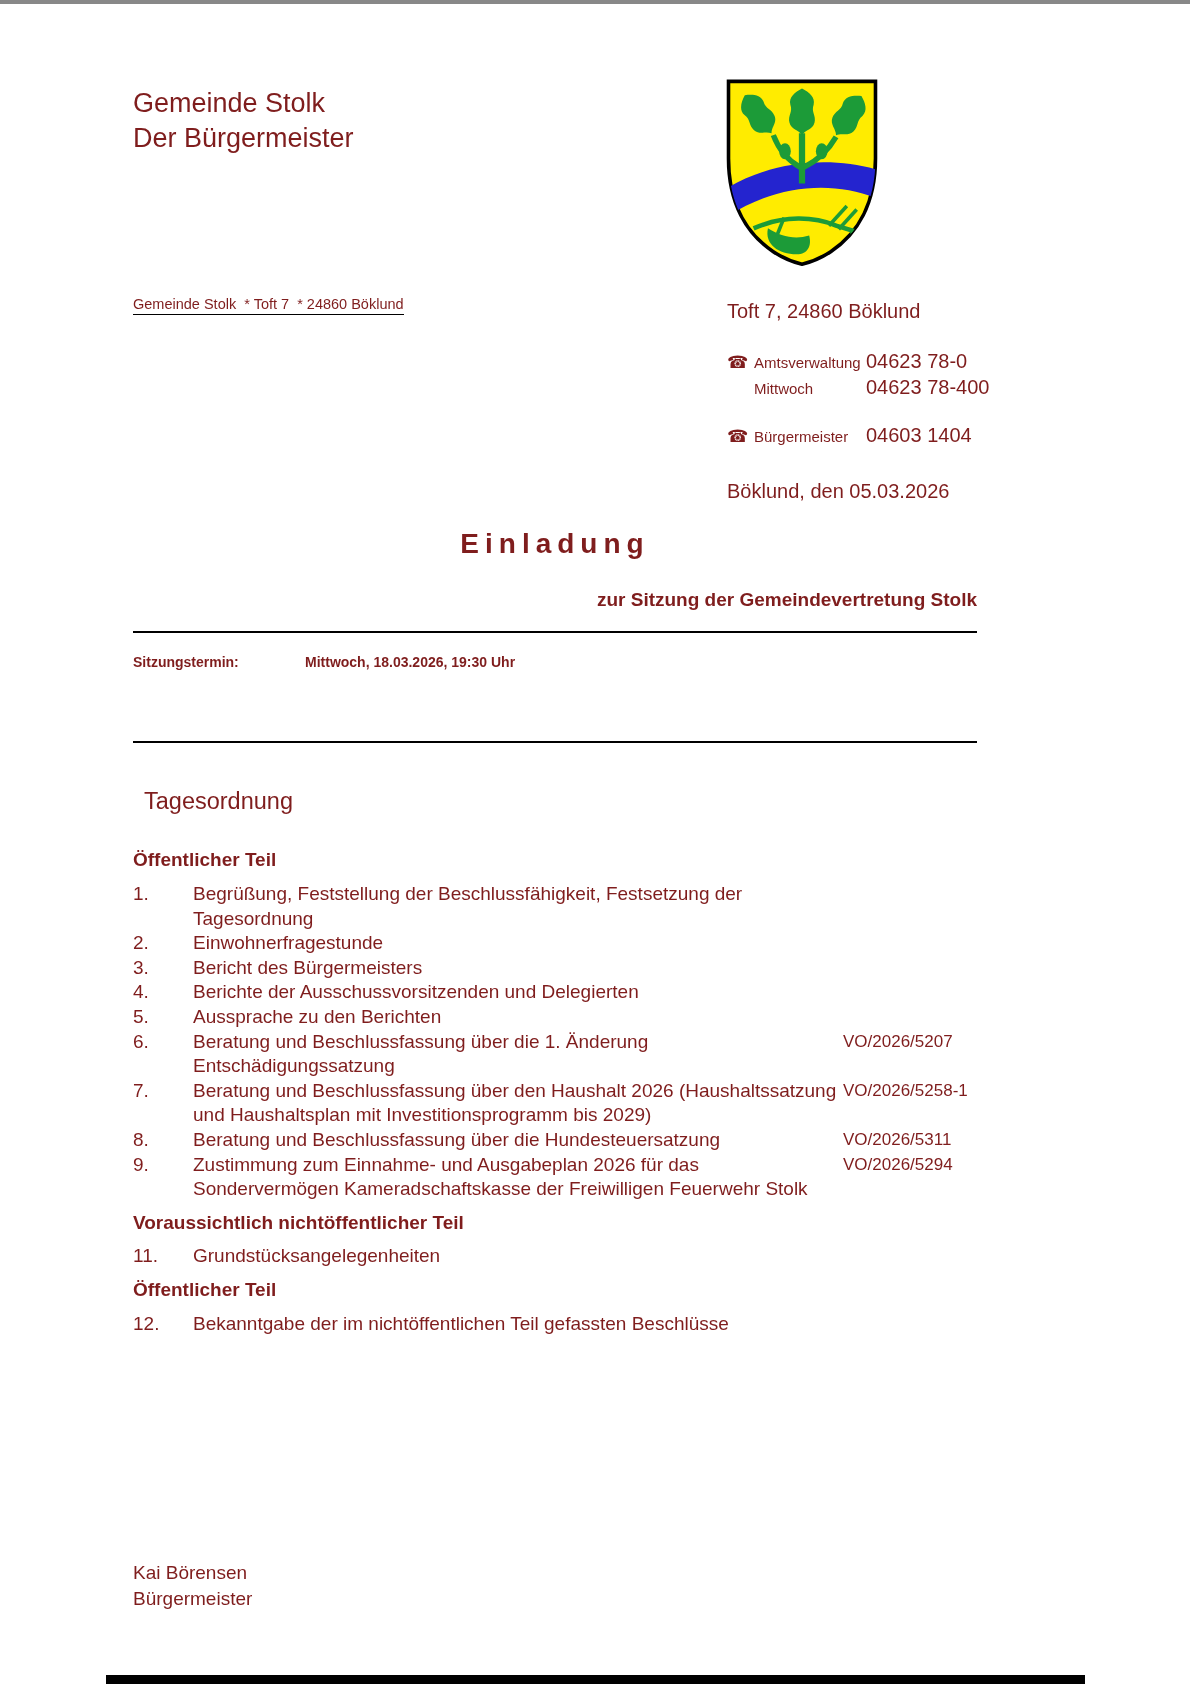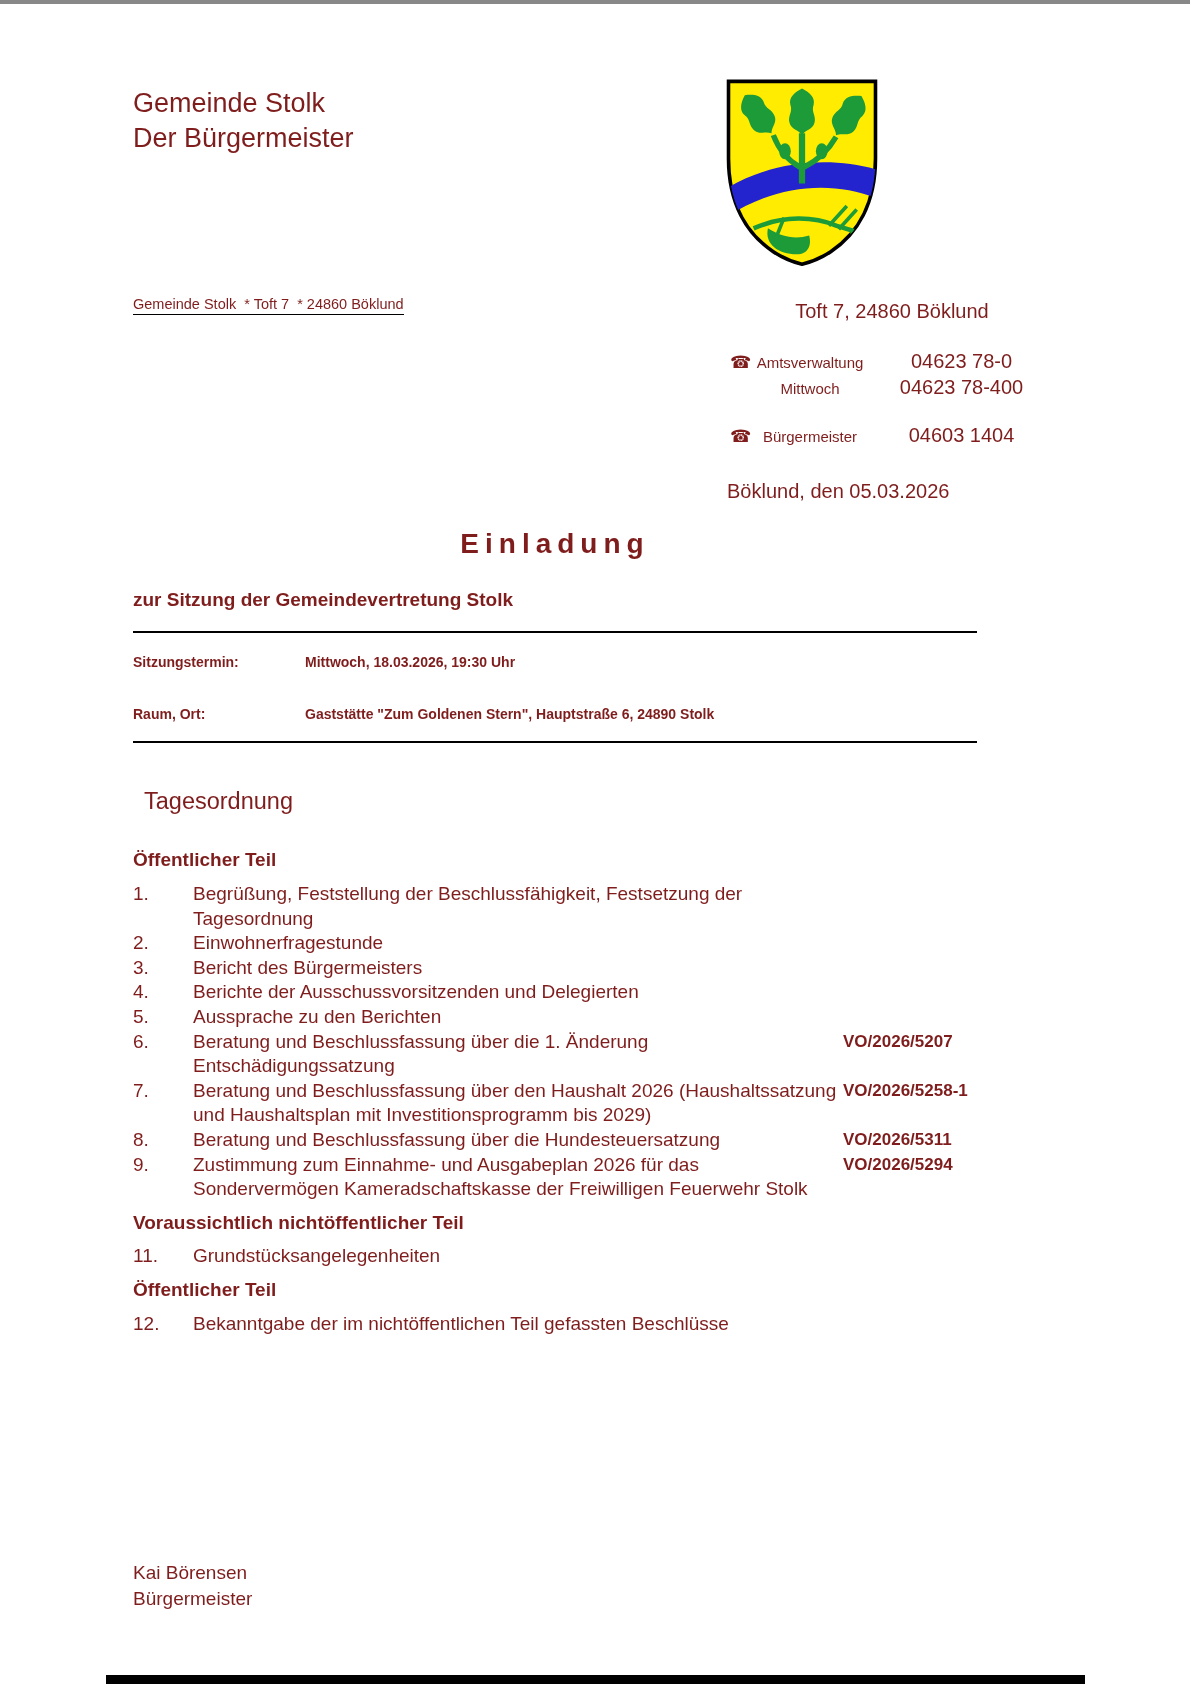--- a/index.html
+++ b/index.html
@@ -16,47 +16,47 @@
   .abs{position:absolute;}
 
   
   .org-header{left:133px;top:82px;font-size:27px;line-height:35px;font-weight:400;}
   .crest{left:721px;top:72px;width:162px;height:190px;}
 
   
   .sender{left:133px;top:292px;font-size:14.5px;white-space:pre;border-bottom:1.5px solid #000;padding-bottom:2px;text-align:center;}
 
   
-  .contact{left:727px;top:296px;width:330px;text-align:center;}
+  .contact{left:727px;top:296px;width:330px;}
   .contact-address{font-size:20px;margin-bottom:26px;}
   .contact-row{display:grid;grid-template-columns:27px 112px auto;align-items:baseline;line-height:24px;}
   .contact-row .icon{font-size:17px;font-family:"DejaVu Sans",sans-serif;}
   .contact-row .lbl{font-size:15px;}
   .contact-row .val{font-size:20px;}
   .contact-row.gap{margin-top:22px;}
 
   .dateline{left:727px;top:476px;font-size:20px;}
 
   
   .doc-title{left:133px;top:524px;width:844px;text-align:center;font-size:28px;font-weight:700;letter-spacing:6px;}
-  .doc-subtitle{left:133px;top:585px;width:844px;text-align:left;font-size:19px;font-weight:700;}
+  .doc-subtitle{left:133px;top:585px;width:844px;text-align:right;font-size:19px;font-weight:700;}
 
   .rule{left:133px;width:844px;height:0;border-top:2px solid #000;}
   .rule1{top:627px;} .rule2{top:737px;}
 
   .meeting-row{left:133px;width:844px;display:grid;grid-template-columns:172px auto;font-size:14px;font-weight:700;line-height:25px;}
   .meeting-term{top:646px;} .meeting-room{top:698px;}
 
   .agenda-heading{left:144px;top:784px;font-size:23.5px;font-weight:400;}
   .section-heading{font-size:19px;font-weight:700;}
   .section-first{left:133px;top:845px;}
 
   .agenda{left:133px;top:878px;width:844px;font-size:19px;line-height:24.6px;}
   .agenda-row{display:grid;grid-template-columns:60px 650px 134px;align-items:start;}
-  .agenda-row .vo{font-size:17px;font-weight:700;line-height:24.6px;}
+  .agenda-row .vo{font-size:17px;font-weight:400;line-height:24.6px;}
   .agenda .section-heading{margin:9px 0 9px 0;}
 
   .signature{left:133px;top:1556px;font-size:19px;line-height:25.5px;}
 
   .scan-edge{left:106px;top:1671px;width:979px;height:13px;background:#000;}
 </style>
 </head>
 <body>
 
 <div class="page">
@@ -123,24 +123,20 @@
 
   <div class="abs doc-title">Einladung</div>
   <div class="abs doc-subtitle">zur Sitzung der Gemeindevertretung Stolk</div>
 
   <div class="abs rule rule1"></div>
 
   <div class="abs meeting-row meeting-term">
     <span>Sitzungstermin:</span>
     <span>Mittwoch, 18.03.2026, 19:30 Uhr</span>
   </div>
-  <div class="abs meeting-row meeting-room">
-    <span>Raum, Ort:</span>
-    <span>Gaststätte "Zum Goldenen Stern", Hauptstraße 6, 24890 Stolk</span>
-  </div>
 
   <div class="abs rule rule2"></div>
 
   <div class="abs agenda-heading">Tagesordnung</div>
   <div class="abs section-heading section-first">Öffentlicher Teil</div>
 
   <div class="abs agenda">
     <div class="agenda-row">
       <span class="num">1.</span>
       <span class="txt">Begrüßung, Feststellung der Beschlussfähigkeit, Festsetzung der Tagesordnung</span>

